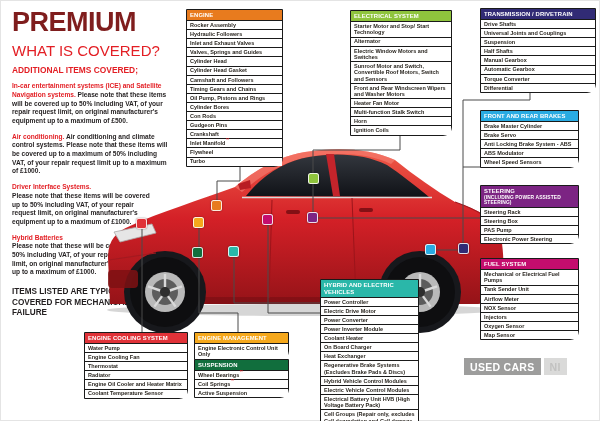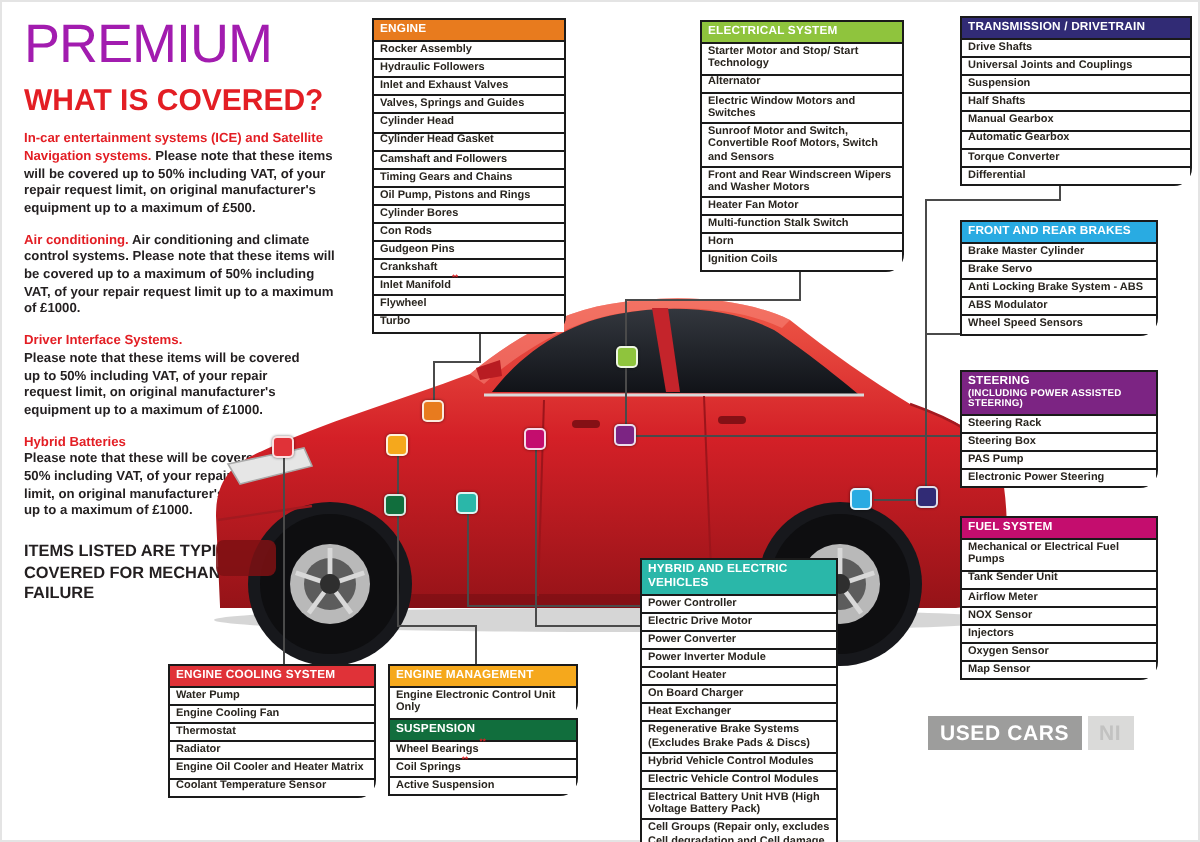--- a/index.html
+++ b/index.html
@@ -3,22 +3,22 @@
 <meta charset="utf-8">
 <style>
   * { margin:0; padding:0; box-sizing:border-box; }
   html,body { background:#fff; }
   body { font-family:"Liberation Sans", sans-serif; color:#231f20; }
   .page { position:relative; width:600px; height:421px; background:#fff; overflow:hidden;
           box-shadow: inset 0 0 0 1px #e4e4e4; }
 
   
   .left { position:absolute; left:12px; top:8px; width:168px; }
-  .title { font-size:27px; font-weight:400; letter-spacing:-0.5px; color:#a21caf; line-height:1.05; }
-  .subtitle { font-size:15px; font-weight:700; color:#e31e24; margin-top:7px; line-height:1.05; }
+  .title { font-size:27px; font-weight:700; letter-spacing:-0.5px; color:#7f1d1d; line-height:1.05; }
+  .subtitle { font-size:15px; font-weight:400; color:#e31e24; margin-top:7px; line-height:1.05; }
   .intro { font-size:8.4px; font-weight:800; margin-top:16px; line-height:1.28; width:168px; }
   .addl { font-size:8.4px; font-weight:800; color:#e31e24; margin-top:6px; }
   .note { font-size:6.6px; font-weight:700; line-height:1.32; margin-top:7px; width:160px; }
   .note.narrow { width:142px; }
   .note .lead { color:#e31e24; }
   .footnote { font-size:8.2px; font-weight:800; margin-top:10px; width:125px; line-height:1.3; }
 
   
   .box { position:absolute; background:#fff; border:1px solid #1a1a1a;
          border-bottom-right-radius:9px; z-index:30; }
@@ -50,20 +50,21 @@
                      padding:2.5px 6px; letter-spacing:.3px; }
 </style>
 </head>
 <body>
 
 <div class="page">
 
   <aside class="left">
     <h1 class="title">PREMIUM</h1>
     <h2 class="subtitle">WHAT IS COVERED?</h2>
+    <p class="addl">ADDITIONAL ITEMS COVERED;</p>
     <p class="note"><span class="lead">In-car entertainment systems (ICE) and Satellite Navigation systems.</span> <span>Please note that these items will be covered up to 50% including VAT, of your repair request limit, on original manufacturer's equipment up to a maximum of £500.</span></p>
     <p class="note"><span class="lead">Air conditioning.</span> <span>Air conditioning and climate control systems. Please note that these items will be covered up to a maximum of 50% including VAT, of your repair request limit up to a maximum of £1000.</span></p>
     <p class="note narrow"><span class="lead">Driver Interface Systems.</span><br><span>Please note that these items will be covered up to 50% including VAT, of your repair request limit, on original manufacturer's equipment up to a maximum of £1000.</span></p>
     <p class="note narrow"><span class="lead">Hybrid Batteries</span><br><span>Please note that these will be covered up to 50% including VAT, of your repair request limit, on original manufacturer's equipment up to a maximum of £1000.</span></p>
     <p class="footnote">ITEMS LISTED ARE TYPICALLY COVERED FOR MECHANICAL FAILURE</p>
   </aside>
 
   <svg class="car" width="412" height="195" viewBox="0 0 412 195">
     <defs>
       <linearGradient id="bodyGrad" x1="0" y1="0" x2="0" y2="1">

